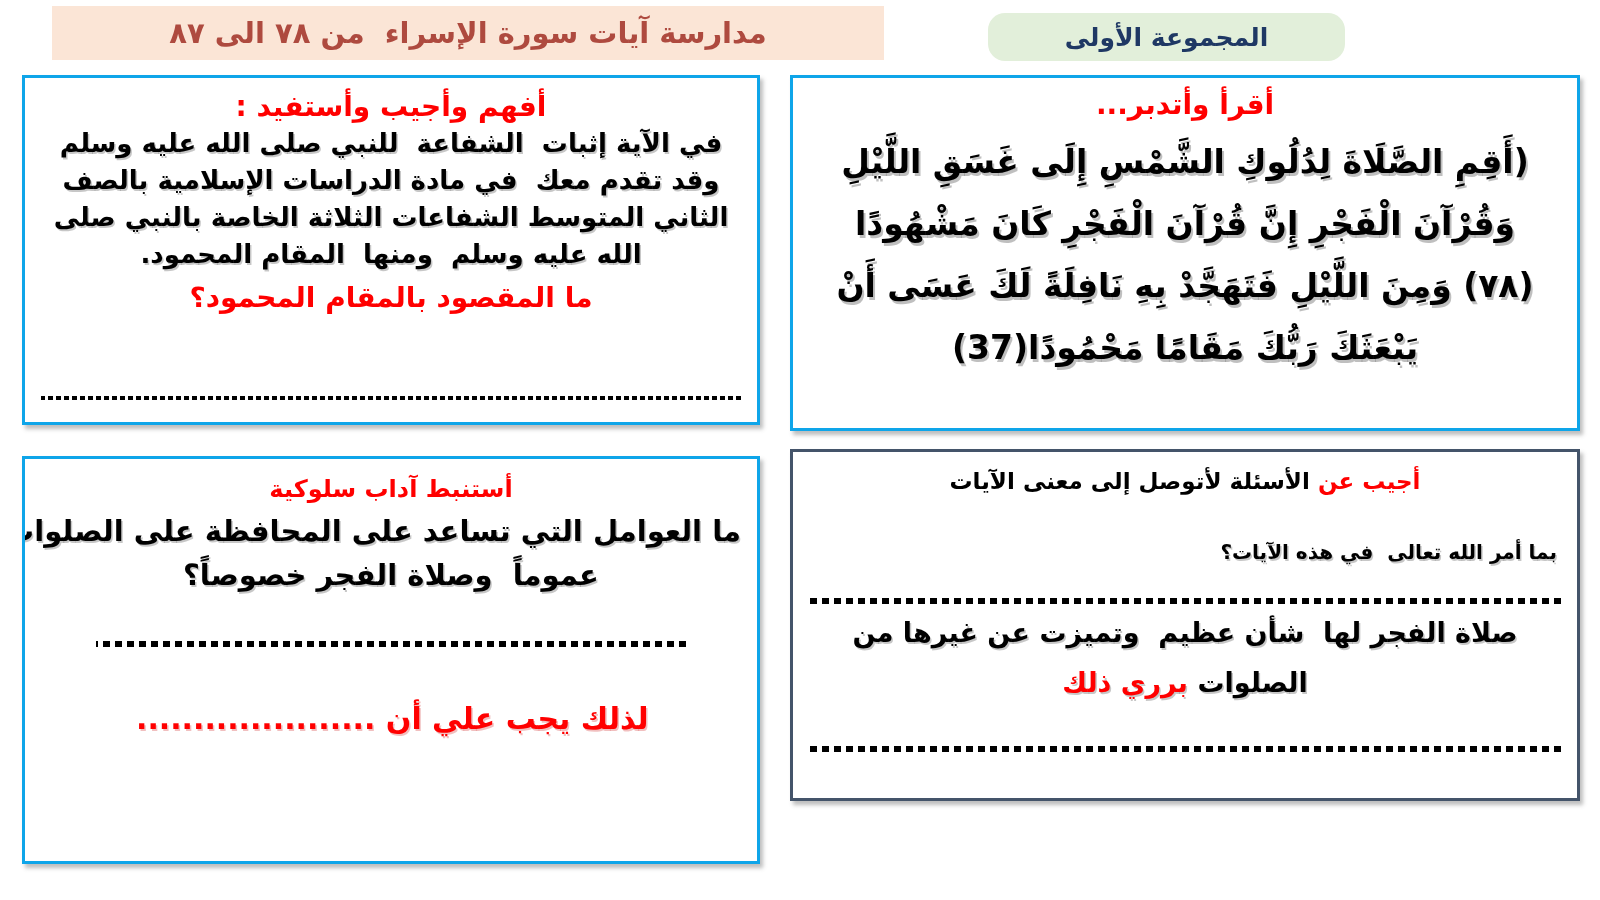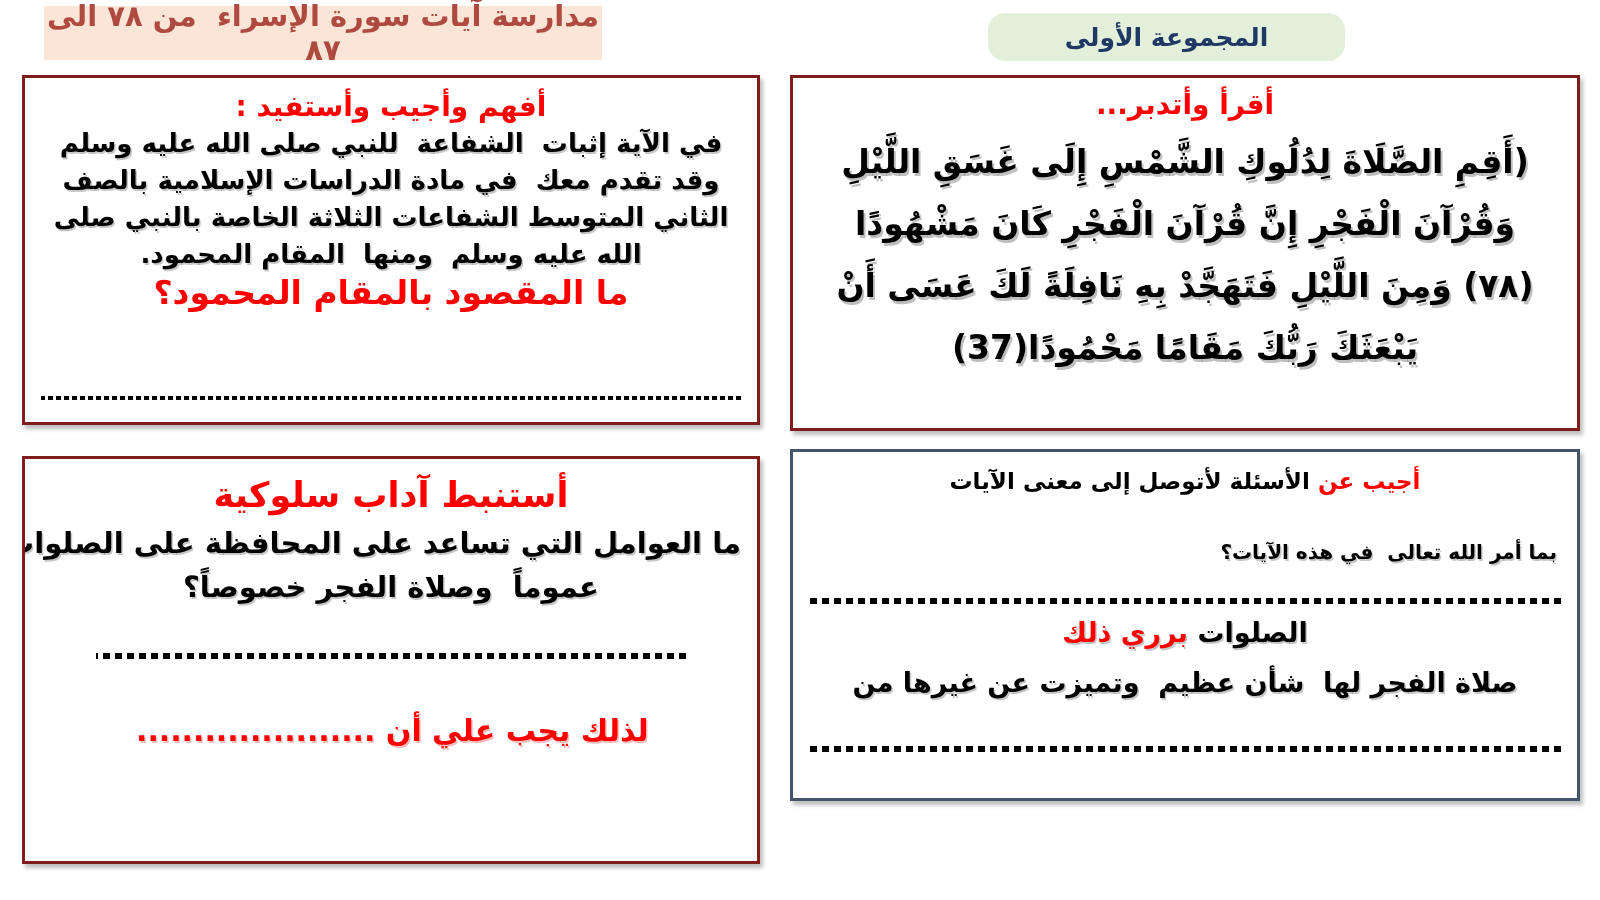--- a/index.html
+++ b/index.html
@@ -6,30 +6,30 @@
   .canvas {
     position:relative; width:1600px; height:900px; background:#ffffff;
     direction:rtl; font-family:"DejaVu Sans", sans-serif; font-weight:bold;
     overflow:hidden;
   }
   .banner {
     position:absolute; display:flex; align-items:center; justify-content:center;
     text-align:center;
   }
   .banner-title {
-    left:44px; top:6px; width:558px; height:54px;
+    left:52px; top:6px; width:832px; height:54px;
     background:#FBE5D6; color:#AE4A3F; font-size:29px;
   }
   .banner-group {
     left:988px; top:13px; width:357px; height:48px;
     background:#E2EFDA; color:#1F3864; font-size:25px;border-radius:17px;
   }
   .box {
     position:absolute; box-sizing:border-box; background:#ffffff;
-    border:3px solid #7f1d1d;
+    border:3px solid #0ea5e9;
     box-shadow:3px 4px 4px rgba(110,110,110,0.45);
     padding:8px 16px; display:flex; flex-direction:column; overflow:hidden;
   }
   .box-understand { left:22px;  top:75px;  width:738px; height:350px; }
   .box-read      { left:790px; top:75px;  width:790px; height:356px; }
   .box-derive    { left:22px;  top:456px; width:738px; height:408px; }
   .box-answer    { left:790px; top:449px; width:790px; height:352px; border-color:#44546A; }
 
   .red   { color:#FF0000; }
   .center{ text-align:center; }
@@ -42,32 +42,32 @@
   .dots { background-image:repeating-linear-gradient(to left, #000 0 7px, transparent 7px 12px); }
   .dots-thin {
     height:4px;
     background-image:repeating-linear-gradient(to left, #000 0 5px, transparent 5px 8px);
   }
   .dots-thick { height:6px; }
 
   
   .box-understand h2 { font-size:28px; margin:4px 0 2px; }
   .box-understand .body-line { font-size:26px; line-height:37px; text-align:center; }
-  .box-understand .question  { font-size:33px; }
+  .box-understand .question  { font-size:28px; margin-top:8px; }
   .box-understand .blank { margin-top:auto; margin-bottom:14px; width:100%; }
 
   
   .box-read h2 { font-size:28px; margin:2px 0 10px; }
   .box-read .verse-line {
     font-size:33px; line-height:62px; text-align:center;
     text-shadow:2px 2.5px 0 rgba(0,0,0,0.25);
   }
 
   
-  .box-derive h2 { font-size:35px; margin:8px 0 6px; }
+  .box-derive h2 { font-size:24px; margin:8px 0 6px; }
   .box-derive .q-line { font-size:29px; line-height:44px; text-align:center; }
   .box-derive .blank { margin:44px auto 0; width:590px; }
   .box-derive .prompt {
     font-size:30px; margin-top:54px; text-align:left; padding-left:0;
     margin-left:95px; direction:rtl; align-self:flex-end;
     text-shadow:1.5px 2px 0 rgba(200,0,0,0.25);
   }
 
   
   .box-answer .header { font-size:23px; margin-top:8px; text-align:center; }
@@ -108,18 +108,18 @@
     <p class="q-line nowrap shadowed">ما العوامل التي تساعد على المحافظة على الصلوات</p>
     <p class="q-line nowrap shadowed">عموماً &nbsp;وصلاة الفجر خصوصاً؟</p>
     <div class="dots dots-thick blank"></div>
     <p class="prompt red nowrap">لذلك يجب علي أن .....................</p>
   </section>
 
   <section class="box box-answer">
     <p class="header"><span class="red">أجيب عن</span> <span>الأسئلة لأتوصل إلى معنى الآيات</span></p>
     <p class="question nowrap shadowed">بما أمر الله تعالى &nbsp;في هذه الآيات؟</p>
     <div class="dots dots-thick blank-1"></div>
+    <p class="statement nowrap shadowed">صلاة الفجر لها &nbsp;شأن عظيم &nbsp;وتميزت عن غيرها من</p>
     <p class="statement nowrap shadowed"><span>الصلوات</span> <span class="red">برري ذلك</span></p>
-    <p class="statement nowrap shadowed">صلاة الفجر لها &nbsp;شأن عظيم &nbsp;وتميزت عن غيرها من</p>
     <div class="dots dots-thick blank-2"></div>
   </section>
 
 </div>
 
 </body></html>

